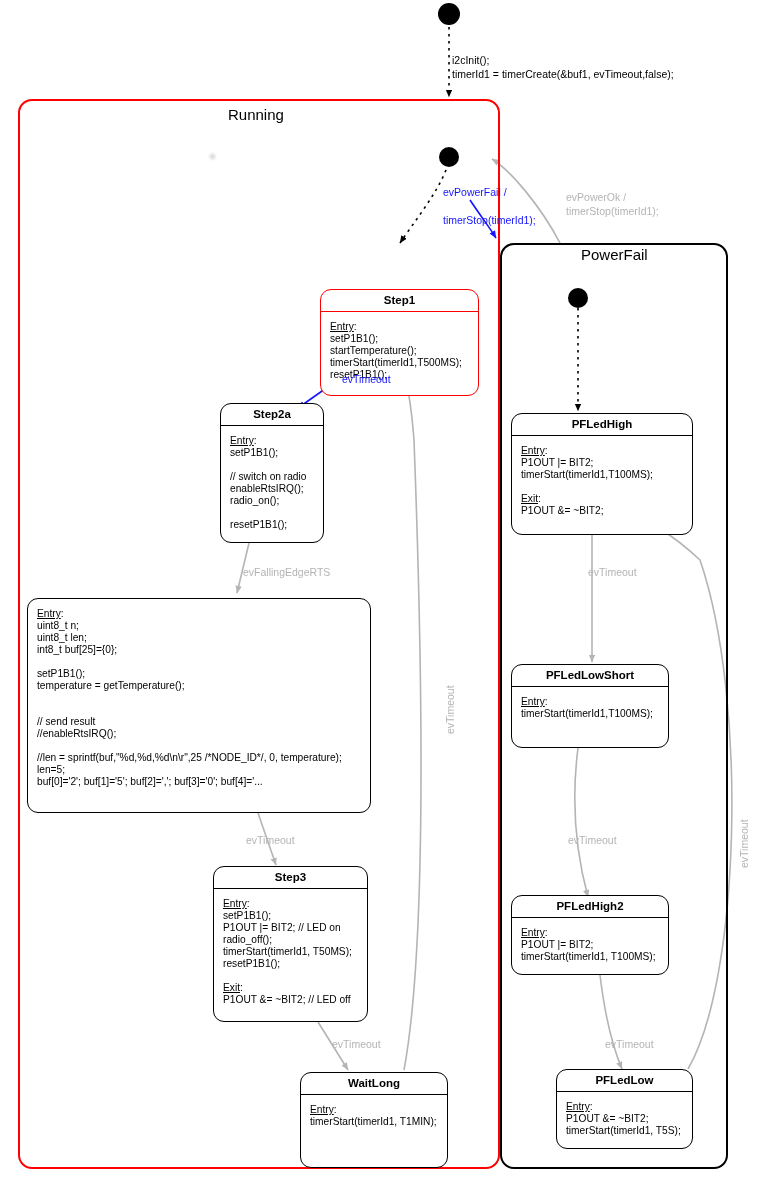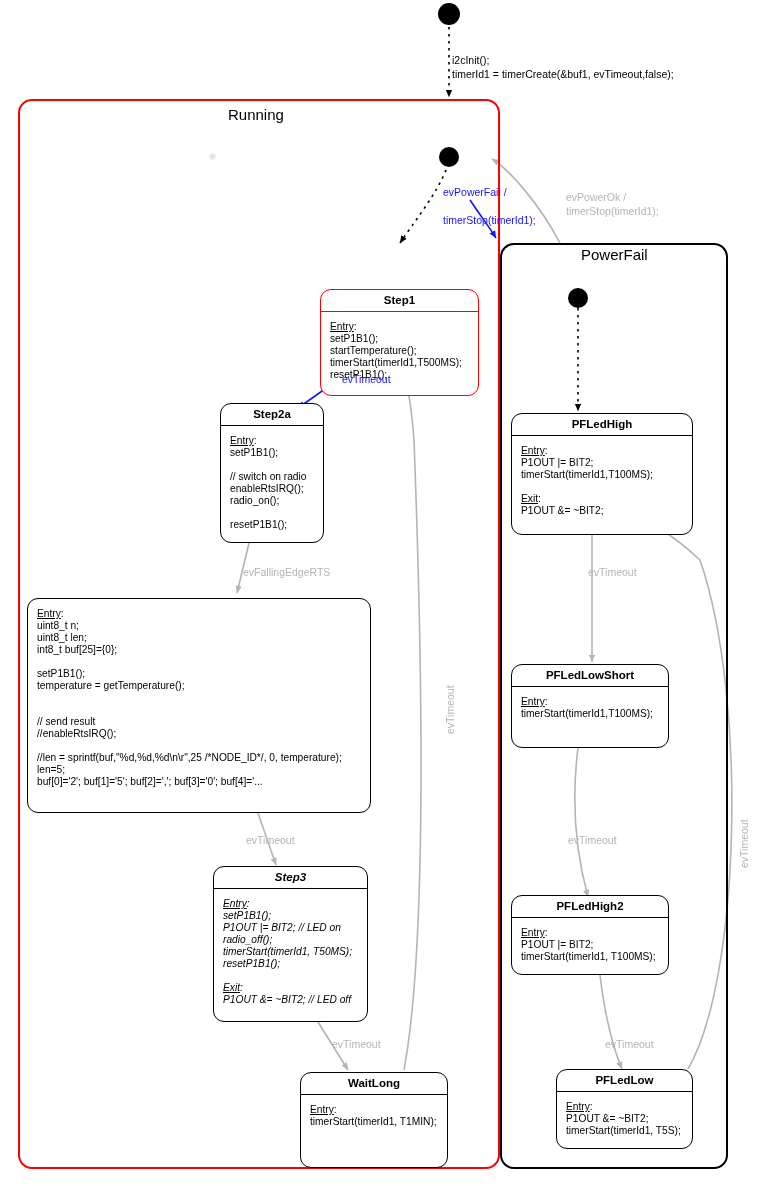--- a/index.html
+++ b/index.html
@@ -130,21 +130,21 @@
 
 
 // send result
 //enableRtsIRQ();
 
 //len = sprintf(buf,"%d,%d,%d\n\r",25 /*NODE_ID*/, 0, temperature);
 len=5;
 buf[0]='2'; buf[1]='5'; buf[2]=','; buf[3]='0'; buf[4]='...</div>
   </div>
 
-  <div class="state" style="left:213px;top:866px;width:155px;height:156px;font-style:italic;">
+  <div class="state" style="left:213px;top:866px;width:155px;height:156px;">
     <div class="hdr">Step3</div>
     <div class="body"><span class="u">Entry</span>:
 setP1B1();
 P1OUT |= BIT2; // LED on
 radio_off();
 timerStart(timerId1, T50MS);
 resetP1B1();
 
 <span class="u">Exit</span>:
 P1OUT &amp;= ~BIT2; // LED off</div>

